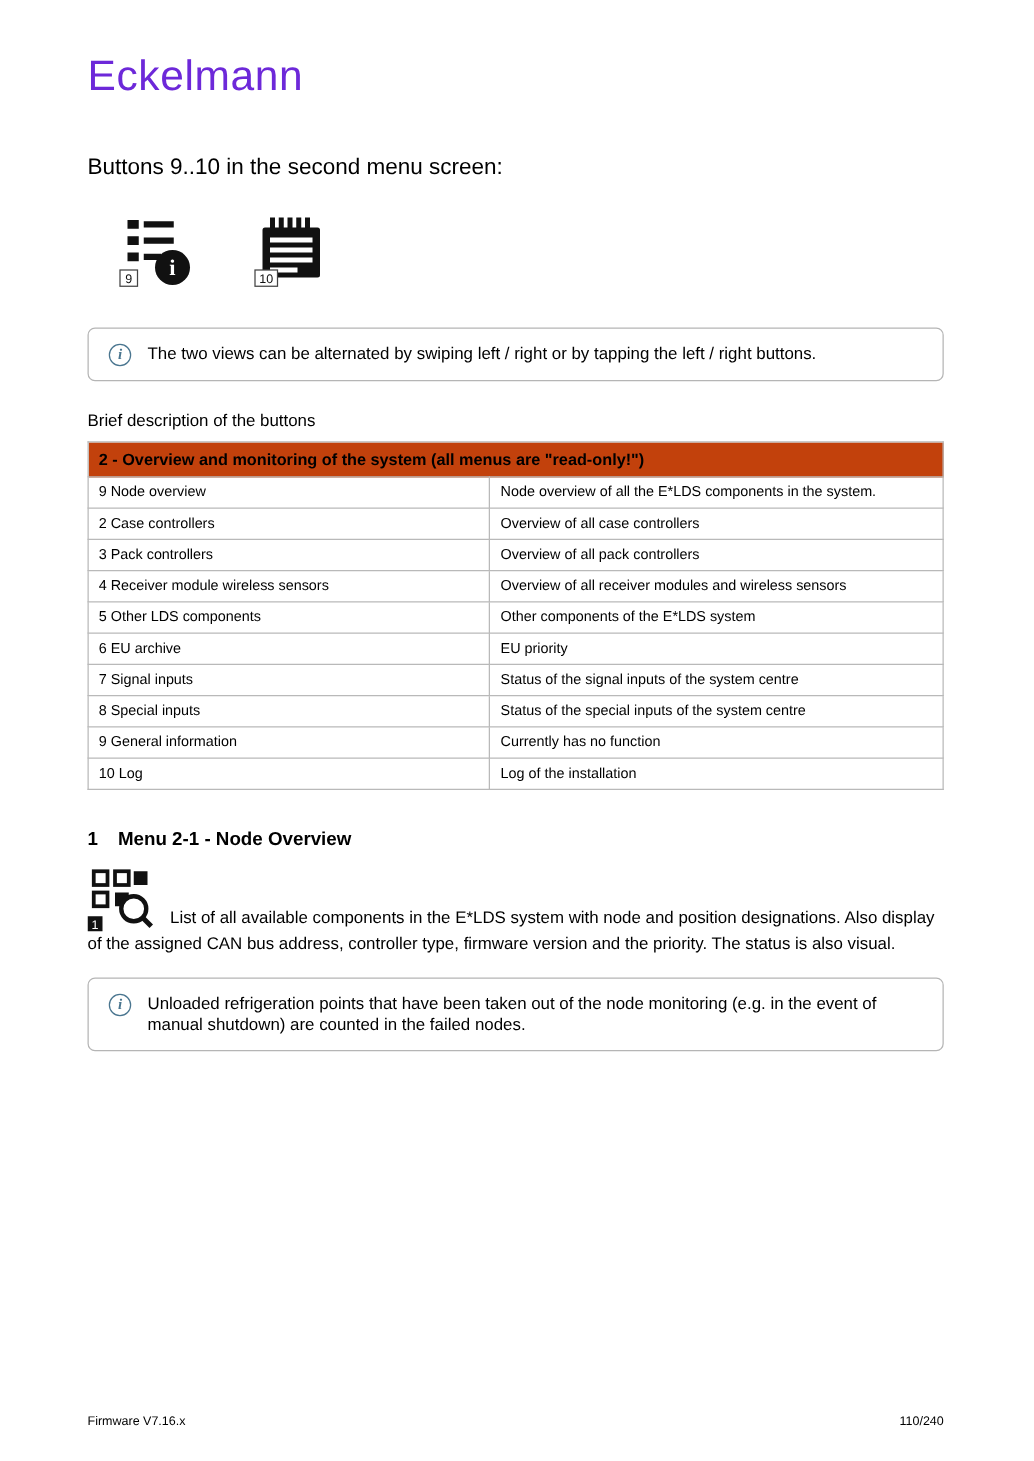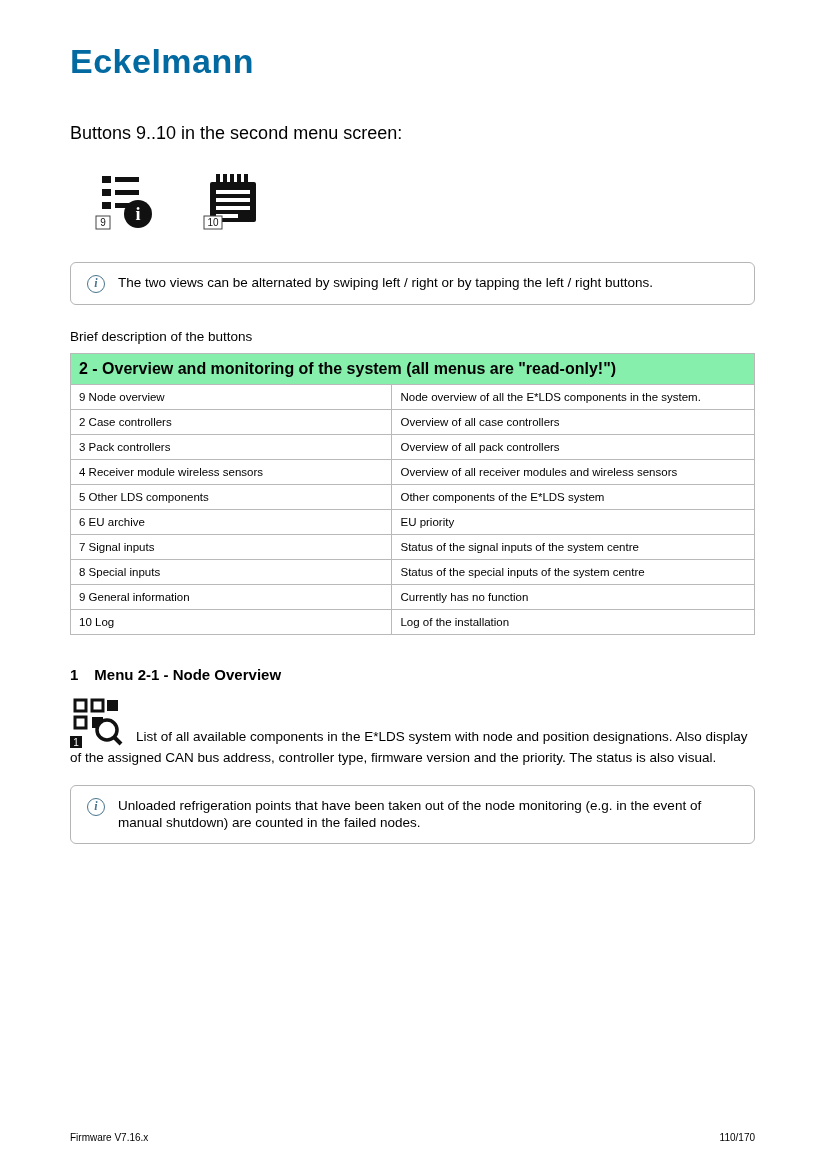--- a/index.html
+++ b/index.html
@@ -10,23 +10,23 @@
     background:#ffffff;
     font-family:"Liberation Sans", sans-serif;
     color:#000;
     overflow:hidden;
   }
   .content { position:absolute; left:70px; top:0; width:685px; }
 
   .logo {
     margin-top:42px;
     font-size:34px;
-    font-weight:700;
+    font-weight:400;
     letter-spacing:0.5px;
-    color:#0369a1;
+    color:#6d28d9;
   }
 
   .intro { margin-top:42px; font-size:18px; }
 
   .buttons-row {
     margin-top:26px;
     margin-left:24px;
     display:flex;
     align-items:flex-end;
     gap:46px;
@@ -69,23 +69,23 @@
     font-size:11.5px;
   }
   table.desc-table th, table.desc-table td {
     border:1px solid #b9b9b9;
     padding:6px 8px;
     text-align:left;
     font-weight:normal;
     vertical-align:middle;
   }
   table.desc-table th {
-    background:#86efac;
+    background:#c2410c;
     font-weight:bold;
-    font-size:16px;
+    font-size:13px;
   }
   table.desc-table td.col-label { width:47%; }
 
   .menu-heading {
     margin-top:31px;
     font-size:15px;
     font-weight:bold;
     display:flex;
     gap:16px;
   }
@@ -249,15 +249,15 @@
     <div class="infobox second">
       <span class="circle-i">i</span>
       <span>Unloaded refrigeration points that have been taken out of the node monitoring (e.g. in the event of manual shutdown) are counted in the failed nodes.</span>
     </div>
 
   </div>
 
   <div class="footer">
     <span class="left">Firmware V7.16.x</span>
     <span class="center">16.05.2023</span>
-    <span class="right">110/170</span>
+    <span class="right">110/240</span>
   </div>
 </div>
 
 </body></html>

